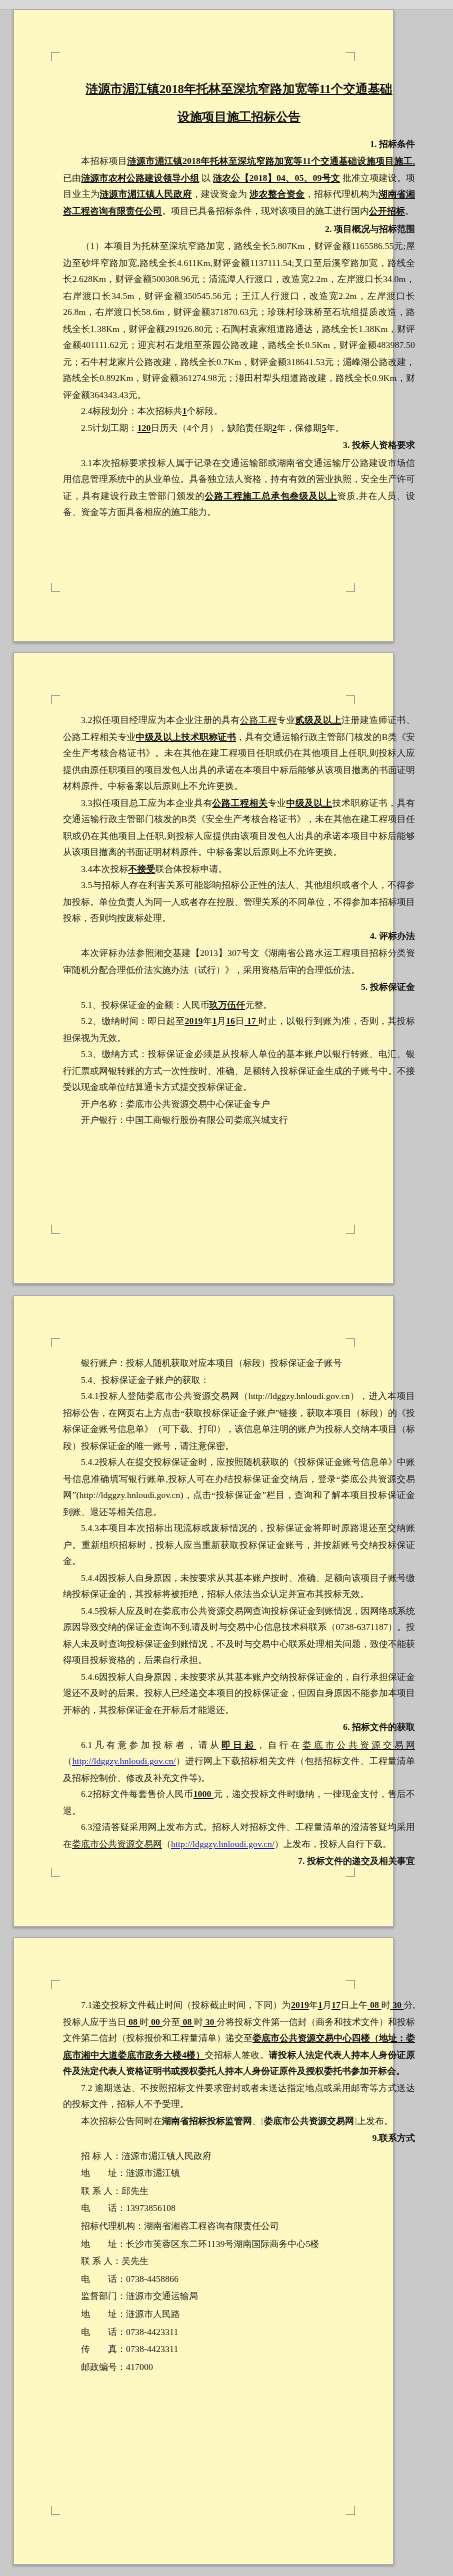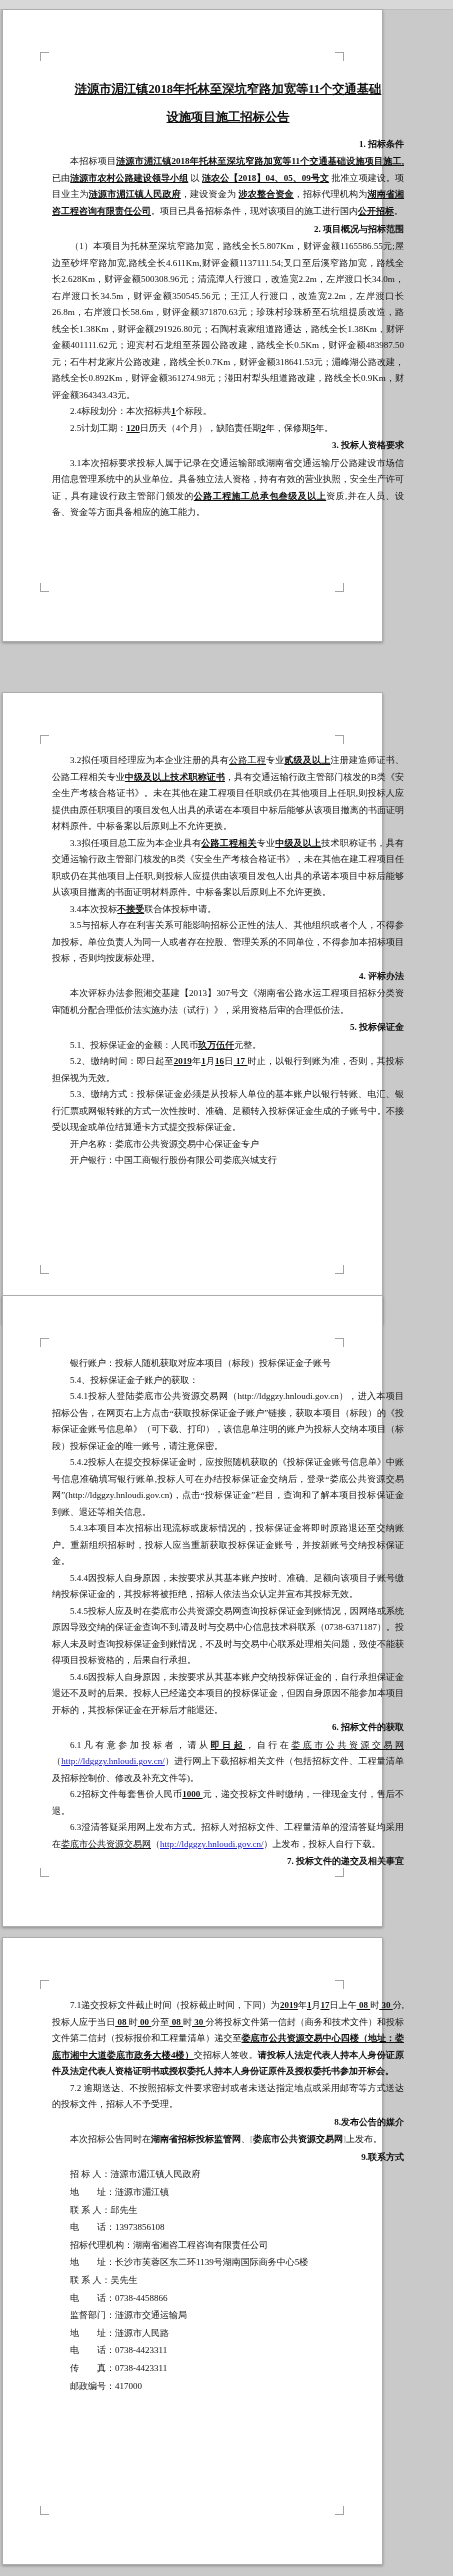--- a/index.html
+++ b/index.html
@@ -4,21 +4,21 @@
 <style>
   html,body{margin:0;padding:0;}
   body{
     width:453px;height:2576px;position:relative;
     background:#c9c9c9;
     font-family:"Liberation Serif","DejaVu Serif",serif;
     color:#111;
   }
   body::before{content:"";position:absolute;left:0;top:0;width:453px;height:8.5px;background:#d8d8d8;border-bottom:0.5px solid #bdbdbd;}
   .page{
-    position:absolute;left:2px;width:381px;background:#ffffff;
+    position:absolute;left:13px;width:381px;background:#fef9c3;
     border:0.5px solid #adadad;box-sizing:border-box;
     box-shadow:0 1.6px 2.7px rgba(0,0,0,0.30);
   }
   .page .content{
     position:absolute;left:49px;width:352px;top:0;
     font-size:9px;line-height:16.5px;
   }
   
   .mark{position:absolute;width:8px;height:8px;border:0 solid #a3a3a3;}
   .mark.tl{left:37px;top:42px;border-top-width:0.5px;border-left-width:0.5px;}
@@ -55,21 +55,21 @@
       <p class="para"><span>本招标项目</span><span class="s-bu">涟源市湄江镇2018年托林至深坑窄路加宽等11个交通基础设施项目施工,</span><span>已由</span><span class="s-bu">涟源市农村公路建设领导小组</span><span> 以 </span><span class="s-bu">涟农公【2018】04、05、09号文</span><span> 批准立项建设。项目业主为</span><span class="s-bu">涟源市湄江镇人民政府</span><span>，建设资金为 </span><span class="s-bu">涉农整合资金</span><span>，招标代理机构为</span><span class="s-bu">湖南省湘咨工程咨询有限责任公司</span><span>。项目已具备招标条件，现对该项目的施工进行国内</span><span class="s-bu">公开招标</span><span>。</span></p>
       <p class="heading"><span>2.  项目概况与招标范围</span></p>
       <p class="para"><span>（1）本项目为托林至深坑窄路加宽，路线全长5.807Km，财评金额1165586.55元;屋边至砂坪窄路加宽,路线全长4.611Km,财评金额1137111.54;叉口至后溪窄路加宽，路线全长2.628Km，财评金额500308.96元；清流潭人行渡口，改造宽2.2m，左岸渡口长34.0m，右岸渡口长34.5m，财评金额350545.56元；王江人行渡口，改造宽2.2m，左岸渡口长26.8m，右岸渡口长58.6m，财评金额371870.63元；珍珠村珍珠桥至石坑组提质改造，路线全长1.38Km，财评金额291926.80元；石陶村袁家组道路通达，路线全长1.38Km，财评金额401111.62元；迎宾村石龙组至茶园公路改建，路线全长0.5Km，财评金额483987.50元；石牛村龙家片公路改建，路线全长0.7Km，财评金额318641.53元；湄峰湖公路改建，路线全长0.892Km，财评金额361274.98元；湴田村犁头组道路改建，路线全长0.9Km，财评金额364343.43元。</span></p>
       <p class="para"><span>2.4标段划分：本次招标共</span><span class="s-bu">1</span><span>个标段。</span></p>
       <p class="para"><span>2.5计划工期：</span><span class="s-bu">120</span><span>日历天（4个月），缺陷责任期</span><span class="s-bu">2</span><span>年，保修期</span><span class="s-bu">5</span><span>年。</span></p>
       <p class="heading"><span>3.  投标人资格要求</span></p>
       <p class="para"><span>3.1本次招标要求投标人属于记录在交通运输部或湖南省交通运输厅公路建设市场信用信息管理系统中的从业单位。具备独立法人资格，持有有效的营业执照，安全生产许可证，具有建设行政主管部门颁发的</span><span class="s-bu">公路工程施工总承包叁级及以上</span><span>资质,并在人员、设备、资金等方面具备相应的施工能力。</span></p>
     </div>
 </div>
 
-<div class="page" style="top:652px;height:632px;margin-top:40px;">
+<div class="page" style="top:652px;height:632px;">
   <div class="mark tl"></div>
   <div class="mark tr"></div>
   <div class="mark bl"></div>
   <div class="mark br"></div>
   <div class="content" style="top:59px;">
       <p class="para"><span>3.2拟任项目经理应为本企业注册的具有</span><span class="s-u">公路工程</span><span>专业</span><span class="s-bu">贰级及以上</span><span>注册建造师证书、公路工程相关专业</span><span class="s-bu">中级及以上技术职称证书</span><span>，具有交通运输行政主管部门核发的B类《安全生产考核合格证书》。未在其他在建工程项目任职或仍在其他项目上任职,则投标人应提供由原任职项目的项目发包人出具的承诺在本项目中标后能够从该项目撤离的书面证明材料原件。中标备案以后原则上不允许更换。</span></p>
       <p class="para"><span>3.3拟任项目总工应为本企业具有</span><span class="s-bu">公路工程相关</span><span>专业</span><span class="s-bu">中级及以上</span><span>技术职称证书，具有交通运输行政主管部门核发的B类《安全生产考核合格证书》，未在其他在建工程项目任职或仍在其他项目上任职,则投标人应提供由该项目发包人出具的承诺本项目中标后能够从该项目撤离的书面证明材料原件。中标备案以后原则上不允许更换。</span></p>
       <p class="para"><span>3.4本次投标</span><span class="s-bu">不接受</span><span>联合体投标申请。</span></p>
       <p class="para"><span>3.5与招标人存在利害关系可能影响招标公正性的法人、其他组织或者个人，不得参加投标。单位负责人为同一人或者存在控股、管理关系的不同单位，不得参加本招标项目投标，否则均按废标处理。</span></p>
       <p class="heading"><span>4.  评标办法</span></p>
@@ -106,21 +106,20 @@
 </div>
 
 <div class="page" style="top:1937px;height:628px;">
   <div class="mark tl"></div>
   <div class="mark tr"></div>
   <div class="mark bl"></div>
   <div class="mark br"></div>
   <div class="content" style="top:59px;">
       <p class="para"><span>7.1递交投标文件截止时间（投标截止时间，下同）为</span><span class="s-bu">2019</span><span>年</span><span class="s-bu">1</span><span>月</span><span class="s-bu">17</span><span>日上午</span><span class="s-bu"> 08 </span><span>时</span><span class="s-bu"> 30 </span><span>分,投标人应于当日</span><span class="s-bu"> 08 </span><span>时</span><span class="s-bu"> 00 </span><span>分至</span><span class="s-bu"> 08 </span><span>时</span><span class="s-bu"> 30 </span><span>分将投标文件第一信封（商务和技术文件）和投标文件第二信封（投标报价和工程量清单）递交至</span><span class="s-bu">娄底市公共资源交易中心四楼（地址：娄底市湘中大道娄底市政务大楼4楼）</span><span>交招标人签收。</span><span class="s-b">请投标人法定代表人持本人身份证原件及法定代表人资格证明书或授权委托人持本人身份证原件及授权委托书参加开标会。</span></p>
       <p class="para"><span>7.2 逾期送达、不按照招标文件要求密封或者未送达指定地点或采用邮寄等方式送达的投标文件，招标人不予受理。</span></p>
-      <p class="heading"><span>8.发布公告的媒介</span></p>
       <p class="para"><span>本次招标公告同时在</span><span class="s-b">湖南省招标投标监管网</span><span>、</span><span class="s-sel">[</span><span class="s-b">娄底市公共资源交易网</span><span class="s-sel">]</span><span>上发布。</span></p>
       <p class="heading"><span>9.联系方式</span></p>
       <p class="contact"><span>招 标 人：涟源市湄江镇人民政府</span></p>
       <p class="contact"><span>地　　址：涟源市湄江镇</span></p>
       <p class="contact"><span>联 系 人：邱先生</span></p>
       <p class="contact"><span>电　　话：13973856108</span></p>
       <p class="contact"><span>招标代理机构：湖南省湘咨工程咨询有限责任公司</span></p>
       <p class="contact"><span>地　　址：长沙市芙蓉区东二环1139号湖南国际商务中心5楼</span></p>
       <p class="contact"><span>联 系 人：吴先生</span></p>
       <p class="contact"><span>电　　话：0738-4458866</span></p>

